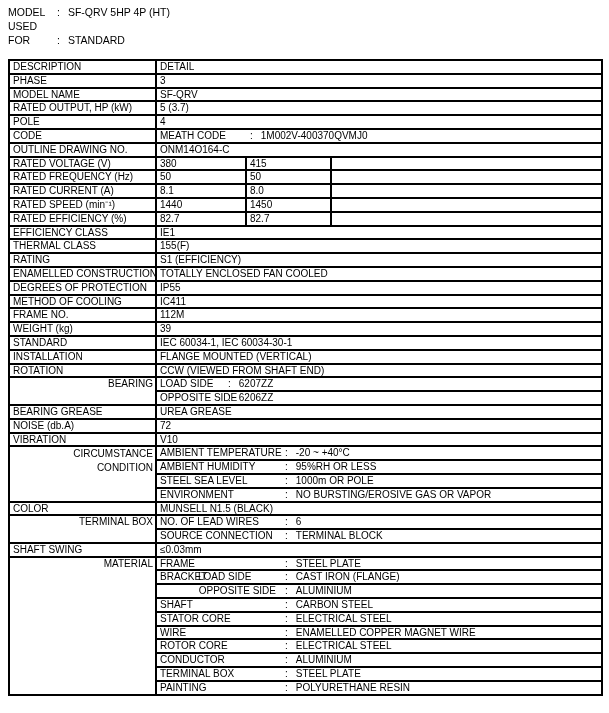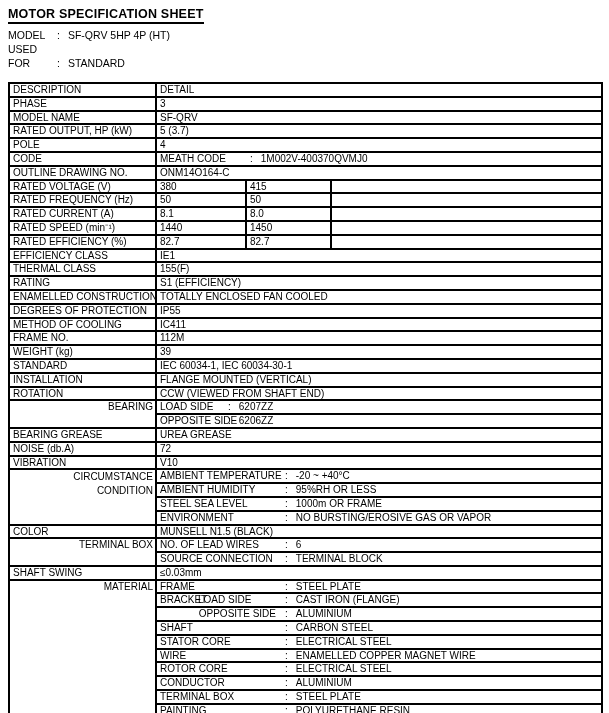--- a/index.html
+++ b/index.html
@@ -58,21 +58,20 @@
   .b1 { display: inline-block; width: 38px; }
   .sub-right { text-align: right; padding-right: 9px; }
   .no-right { border-right: none; }
   .no-left { border-left: none; }
 </style>
 </head>
 <body>
 
 <div class="page">
 
-  <div class="title">MOTOR SPECIFICATION SHEET</div>
 
   <div class="meta-line">
     <span class="meta-label">MODEL</span><span class="meta-value">SF-QRV 5HP 4P (HT)</span>
   </div>
   <div class="meta-line">
     <span class="meta-label">USED FOR</span><span class="meta-value">STANDARD</span>
   </div>
 
   <table class="spec">
     <colgroup>
@@ -242,21 +241,21 @@
         <div class="pv">
               <span class="sub w-wide">AMBIENT HUMIDITY</span>
               <span class="val">95%RH OR LESS</span>
             </div>
       </td>
     </tr>
     <tr>
       <td colspan="3">
         <div class="pv">
               <span class="sub w-wide">STEEL SEA LEVEL</span>
-              <span class="val">1000m OR FRAME</span>
+              <span class="val">1000m OR POLE</span>
             </div>
       </td>
     </tr>
     <tr>
       <td colspan="3">
         <div class="pv">
               <span class="sub w-wide">ENVIRONMENT</span>
               <span class="val">NO BURSTING/EROSIVE GAS OR VAPOR</span>
             </div>
       </td>

